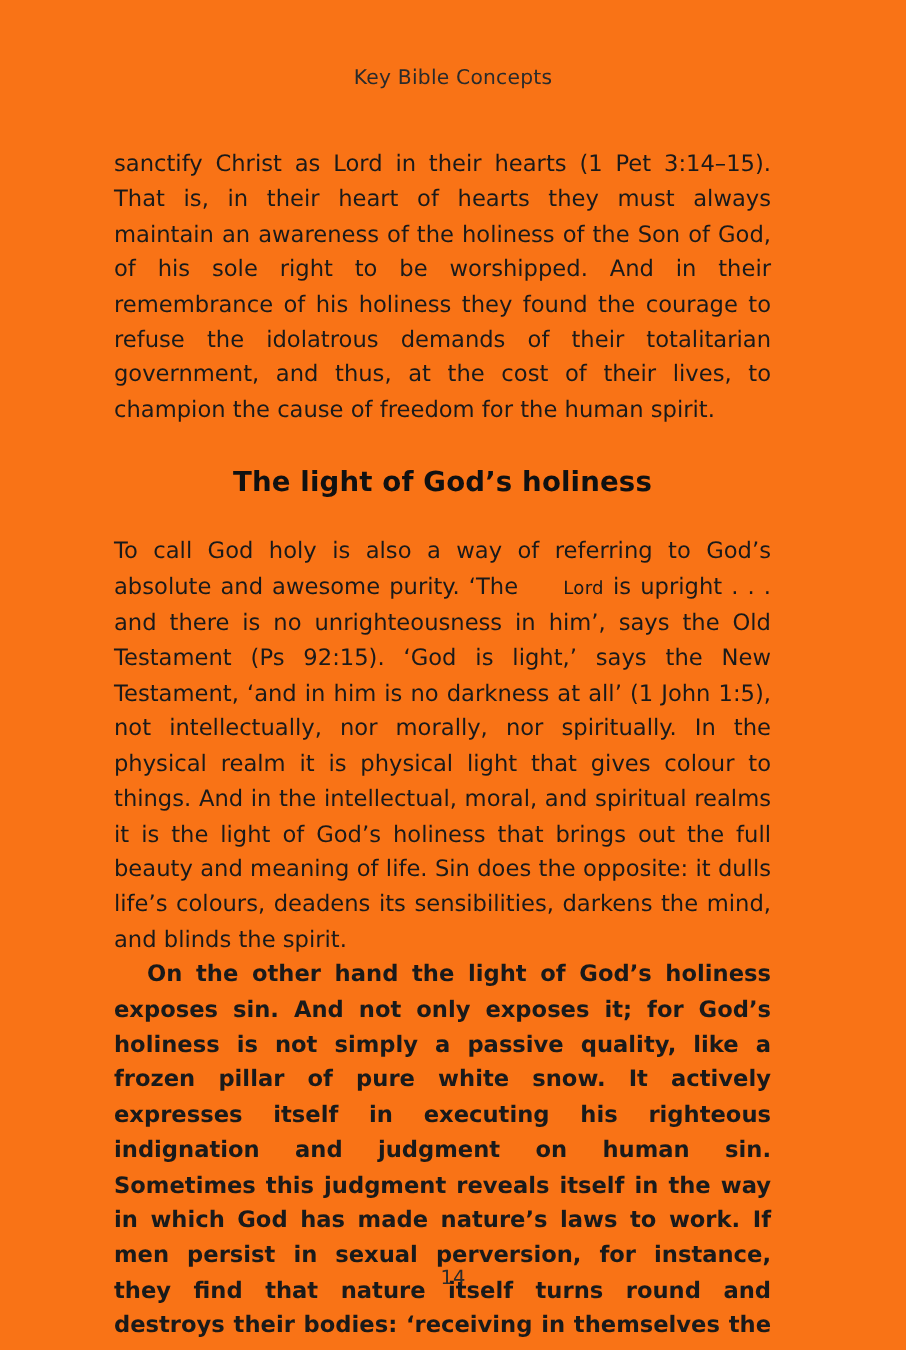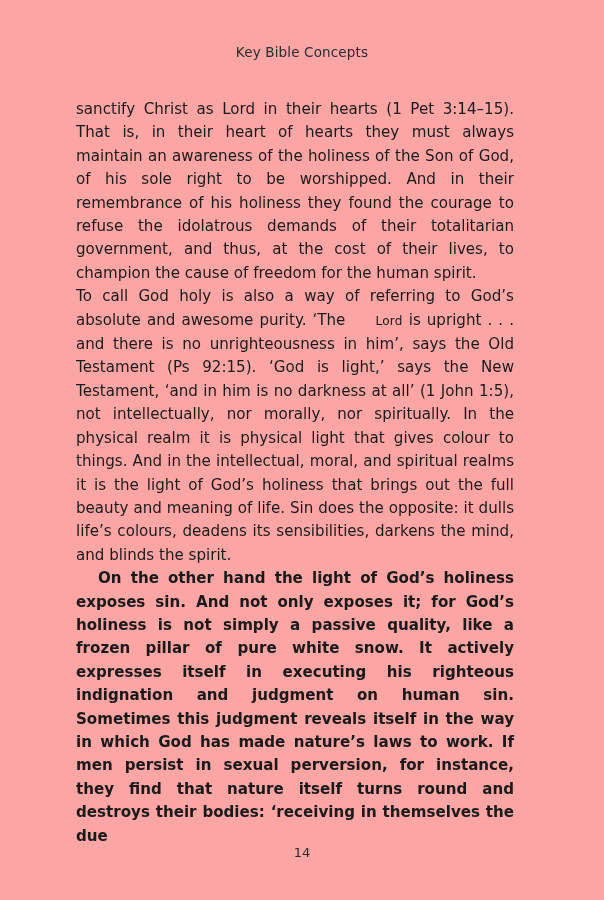--- a/index.html
+++ b/index.html
@@ -4,21 +4,21 @@
 <style>
   html, body {
     margin: 0;
     padding: 0;
     background: #ffffff;
   }
   .page {
     position: relative;
     width: 604px;
     height: 900px;
-    background: #fca5a5;
+    background: #f97316;
     margin: 0 auto;
     overflow: hidden;
     font-family: "DejaVu Sans", sans-serif;
     color: #1a1a1a;
   }
   .running-header {
     position: absolute;
     top: 44px;
     left: 0;
     width: 604px;
@@ -80,20 +80,21 @@
 <body>
 
 <div class="page">
 
   <div class="running-header">Key Bible Concepts</div>
 
   <div class="text-column">
 
     <p class="body-text">sanctify Christ as Lord in their hearts (1 Pet 3:14–15). That is, in their heart of hearts they must always maintain an awareness of the holiness of the Son of God, of his sole right to be worshipped. And in their remembrance of his holiness they found the courage to refuse the idolatrous demands of their totalitarian government, and thus, at the cost of their lives, to champion the cause of freedom for the human spirit.</p>
 
+    <h2 class="section-heading">The light of God’s holiness</h2>
 
     <p class="body-text"><span>To call God holy is also a way of referring to God’s absolute and awesome purity. ‘The </span><span class="smallcaps">Lord</span><span> is upright . . . and there is no unrighteousness in him’, says the Old Testament (Ps 92:15). ‘God is light,’ says the New Testament, ‘and in him is no darkness at all’ (1 John 1:5), not intellectually, nor morally, nor spiritually. In the physical realm it is physical light that gives colour to things. And in the intellectual, moral, and spiritual realms it is the light of God’s holiness that brings out the full beauty and meaning of life. Sin does the opposite: it dulls life’s colours, deadens its sensibilities, darkens the mind, and blinds the spirit.</span></p>
 
     <p class="body-text indented">On the other hand the light of God’s holiness exposes sin. And not only exposes it; for God’s holiness is not simply a passive quality, like a frozen pillar of pure white snow. It actively expresses itself in executing his righteous indignation and judgment on human sin. Sometimes this judgment reveals itself in the way in which God has made nature’s laws to work. If men persist in sexual perversion, for instance, they find that nature itself turns round and destroys their bodies: ‘receiving in themselves the due</p>
 
   </div>
 
   <div class="folio">14</div>
 
 </div>

